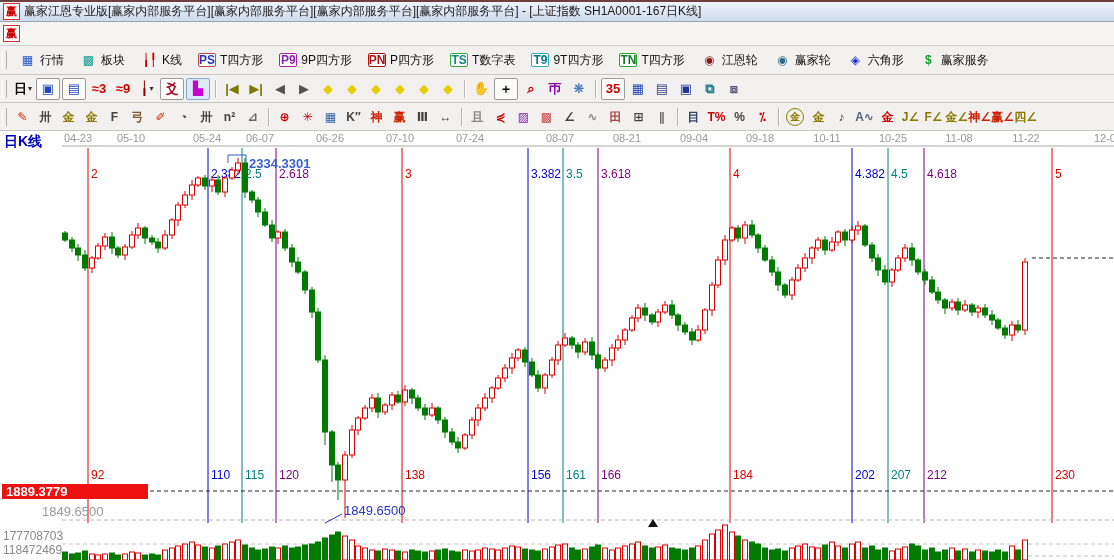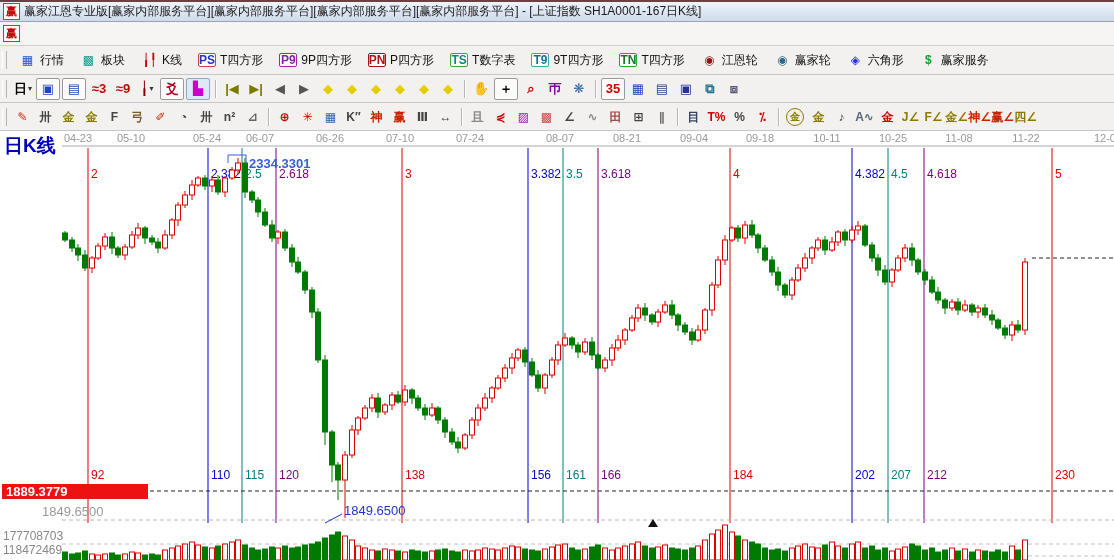--- a/index.html
+++ b/index.html
@@ -28,21 +28,21 @@
   .ic2 .dd{font-size:8px;color:#333;margin-left:1px}
   .ic2.pressed{border:1px solid #8aa8c8;background:#dde9f6;border-radius:2px}
   .ic2.boxed,.ic3.boxed{border:1px solid #9a9a98;background:#fbfbfa;border-radius:2px}
   .ic3{display:inline-flex;align-items:center;justify-content:center;width:21px;height:20px;margin:0 1px;
      font-size:12px;font-weight:bold;line-height:1}
   .ic3.round{border:1px solid currentColor;border-radius:50%;width:16px;height:16px;font-size:10px;margin:0 3px}
   .vsep{width:1px;height:18px;background:#b7b6b4;box-shadow:1px 0 0 #fff;margin:0 4px}
   
   .chart{position:absolute;left:0;top:131px;width:1114px;height:429px;background:#fff}
   .chart svg{position:absolute;left:0;top:0}
-  .pane-title{position:absolute;left:4px;top:2px;font-size:19px;font-weight:bold;color:#0000bb;z-index:3}
+  .pane-title{position:absolute;left:4px;top:2px;font-size:14px;font-weight:bold;color:#0000bb;z-index:3}
   text{font-family:"Liberation Sans","DejaVu Sans",sans-serif}
 </style>
 </head>
 <body>
 
 <div class="titlebar">
   <span class="app-logo">赢</span>
   <span>赢家江恩专业版[赢家内部服务平台][赢家内部服务平台][赢家内部服务平台][赢家内部服务平台] - [上证指数 SH1A0001-167日K线]</span>
 </div>
 

